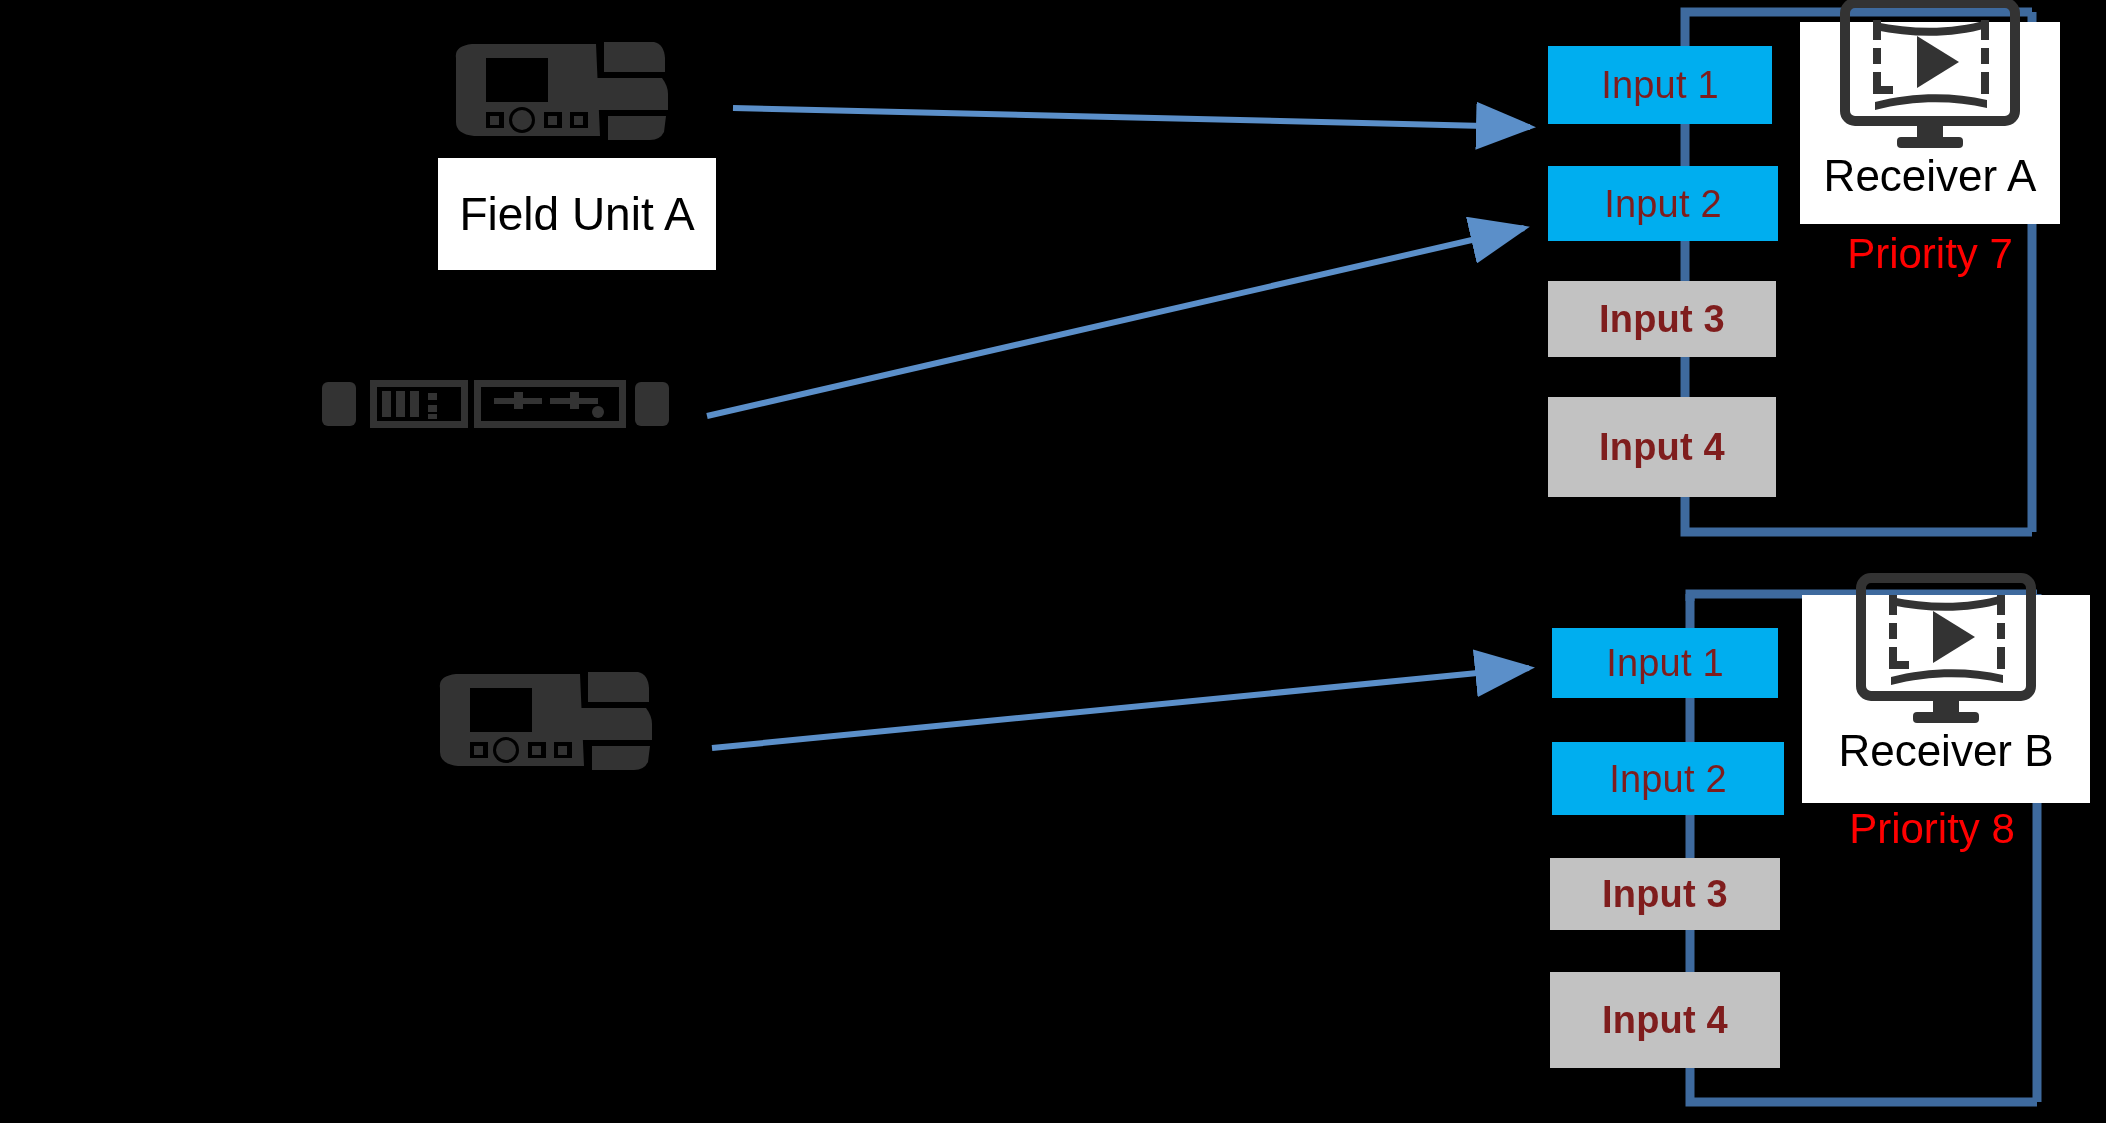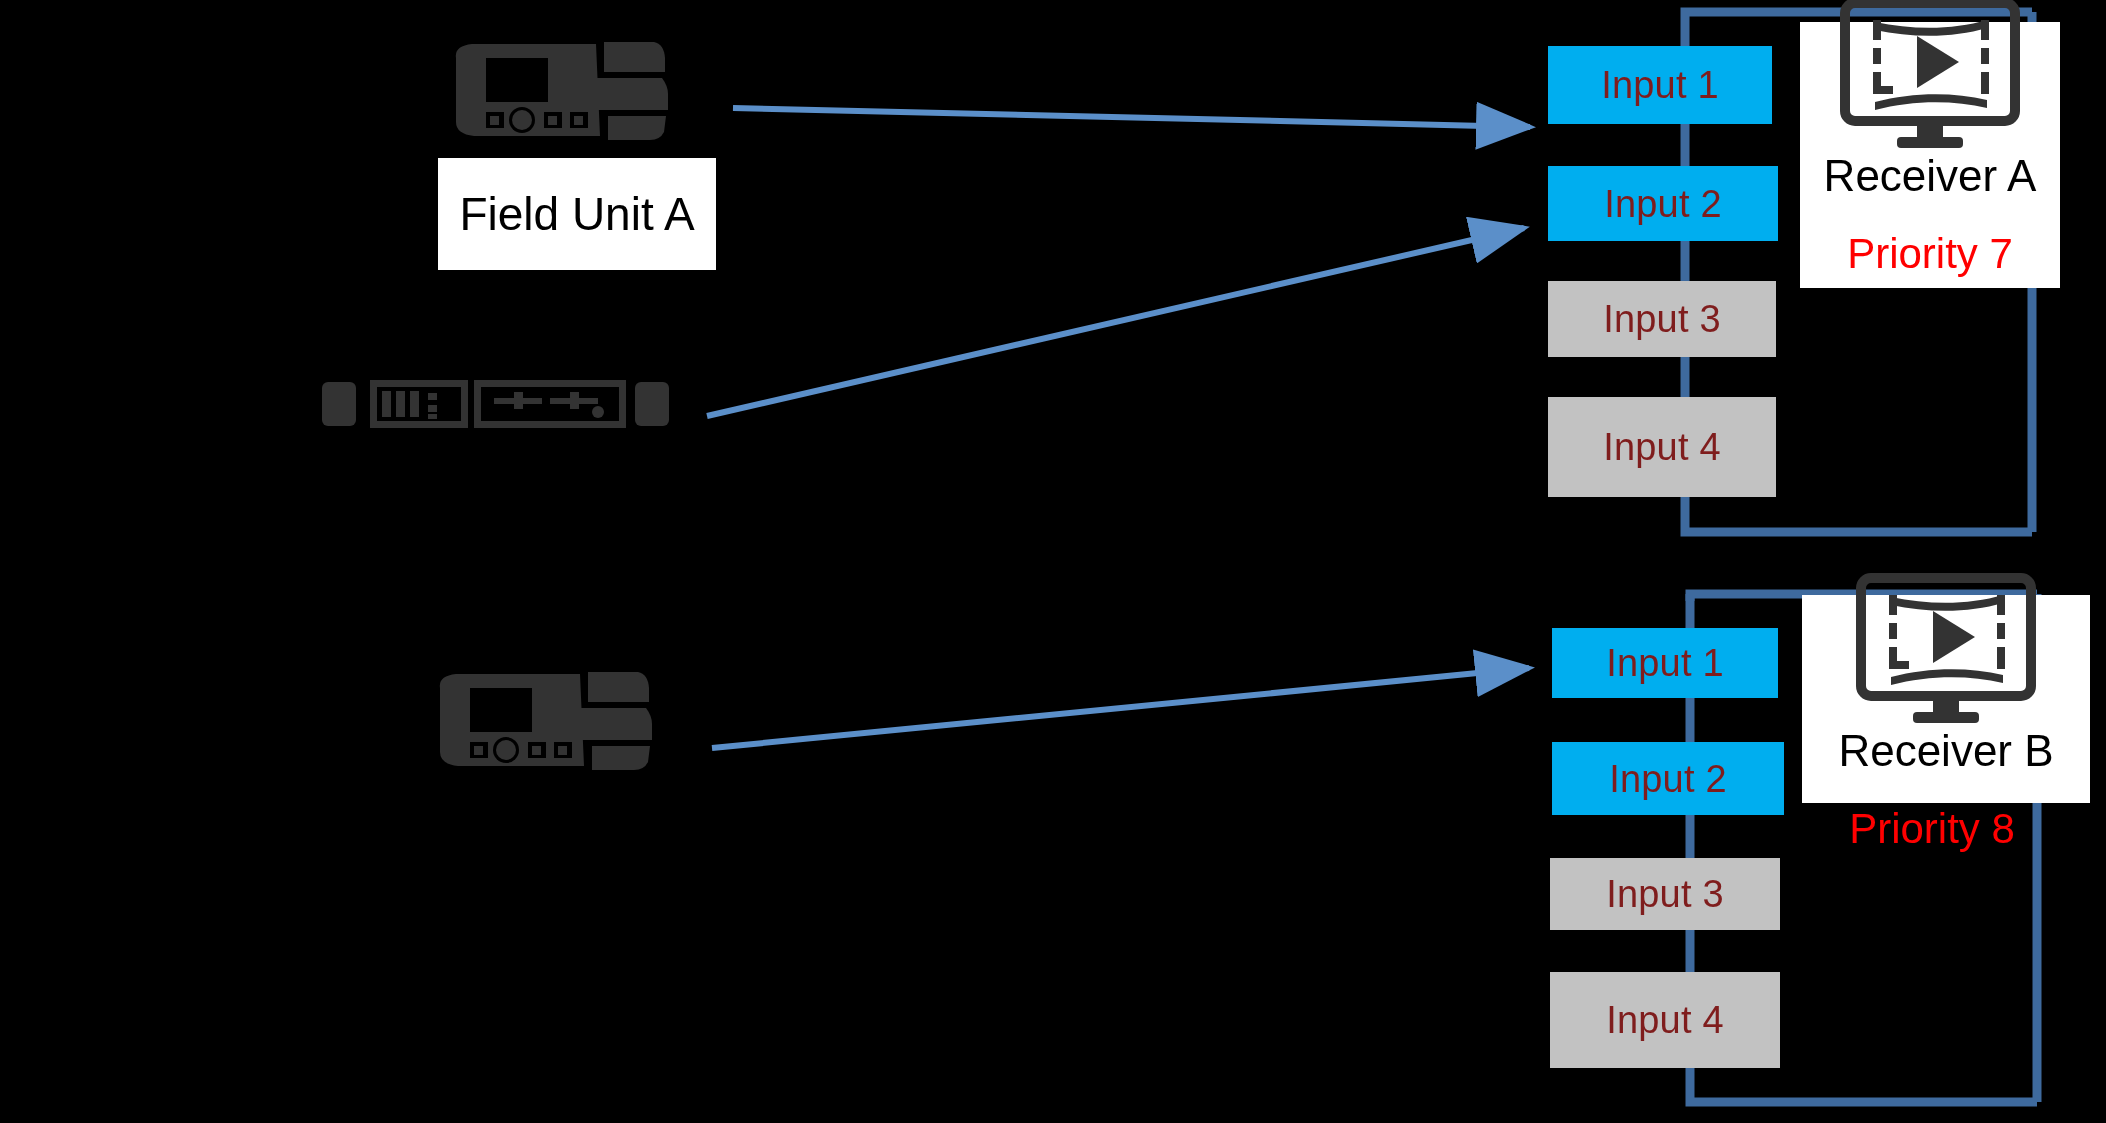--- a/index.html
+++ b/index.html
@@ -33,21 +33,21 @@
     display: flex;
     align-items: center;
     justify-content: center;
     color: #7f1d1d;
     font-size: 38px;
     font-family: "Liberation Sans", sans-serif;
     letter-spacing: 0.2px;
     line-height: 1;
   }
   .chip-active { background: #00AEEF; }
-  .chip-idle   { background: #C2C2C2; }
+  .chip-idle   { background: #C2C2C2; font-weight: bold; }
 
   
   .receiver-card {
     position: absolute;
     background: #FFFFFF;
     display: flex;
     flex-direction: column;
     align-items: center;
     justify-content: flex-start;
     box-sizing: border-box;
@@ -221,21 +221,21 @@
   <div class="input-chip chip-active" style="left:1548px; top:166px; width:230px; height:75px;">
     <span>Input 2</span>
   </div>
   <div class="input-chip chip-idle" style="left:1548px; top:281px; width:228px; height:76px;">
     <span>Input 3</span>
   </div>
   <div class="input-chip chip-idle" style="left:1548px; top:397px; width:228px; height:100px;">
     <span>Input 4</span>
   </div>
 
-  <div class="receiver-card" style="left:1800px; top:22px; width:260px; height:266px; padding-top:0;">
+  <div class="receiver-card" style="left:1800px; top:22px; width:260px; height:202px; padding-top:0;">
     <span class="receiver-icon" style="margin-top:-24px;">
       <svg width="190" height="150" viewBox="0 0 190 150" aria-hidden="true">
         <g fill="none" stroke="#333333" stroke-width="10" stroke-linejoin="round">
           <rect x="10" y="5" width="170" height="118" rx="10"></rect>
         </g>
         <g fill="#333333">
 
           <path d="M40,24 C78,32 118,32 152,22 L152,30 C118,40 78,40 40,32 Z"></path>
 
           <path d="M40,104 C78,94 118,94 152,102 L152,110 C118,102 78,102 40,112 Z"></path>

